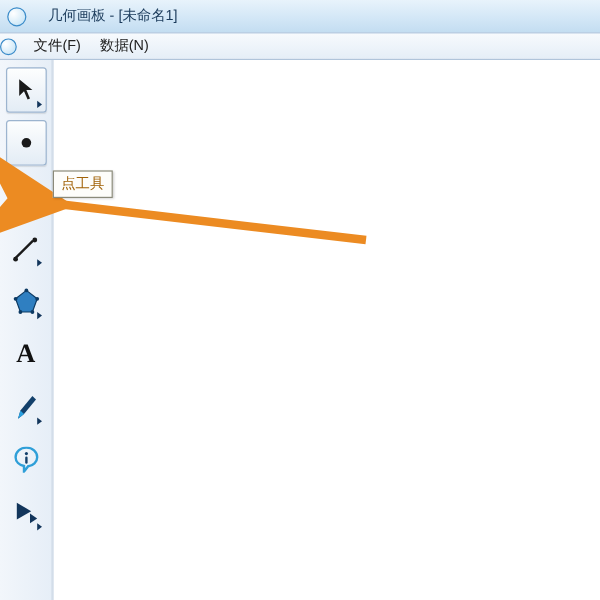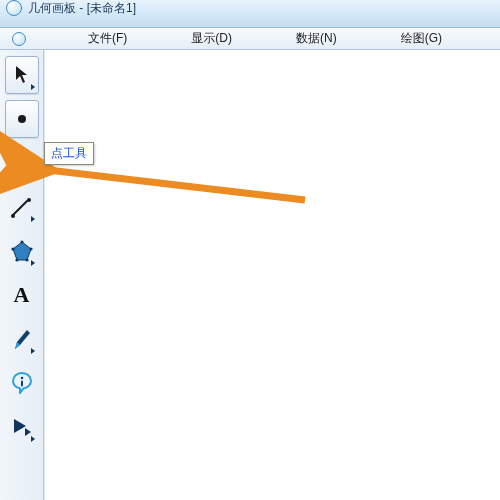--- a/index.html
+++ b/index.html
@@ -2,41 +2,41 @@
 <html><head>
 <meta charset="utf-8">
 <style>
   * { box-sizing: border-box; margin: 0; padding: 0; }
   body { font-family: "Microsoft YaHei", "SimSun", sans-serif; font-size: 12px; background: #fff; width: 500px; height: 500px; overflow: hidden; position: relative; }
   
   .titlebar {
     height: 28px;
     background: linear-gradient(to bottom, #e8f3fb 0%, #d5e8f7 50%, #c3ddf1 100%);
     border-bottom: 1px solid #9db8d6;
-    display: flex; 
+    display: flex; align-items: center;
     padding: 0 6px;
+    gap: 12px;
   }
   .titlebar .app-icon {
     width: 16px; height: 16px; margin-right: 6px;
     position: relative;
   }
   .titlebar .app-icon::before {
     content: ""; position: absolute; width: 14px; height: 14px;
     border: 1.5px solid #3a8bc9; border-radius: 50%;
     background: radial-gradient(circle at 30% 30%, #fff, #bde0f5);
   }
   .titlebar-text { color: #1a3a5a; font-size: 12px; }
   
   .menubar {
     height: 22px;
     background: linear-gradient(to bottom, #f7fafd, #e5eef7);
     border-bottom: 1px solid #b0c4da;
     display: flex; align-items: center;
-    padding: 0 12px;
-    gap: 48px;
+    padding: 0 0;
   }
   .menubar .app-icon-small {
     width: 14px; height: 14px; margin-right: 6px; position: relative;
   }
   .menubar .app-icon-small::before {
     content: ""; position: absolute; width: 12px; height: 12px;
     border: 1.2px solid #3a8bc9; border-radius: 50%;
     background: radial-gradient(circle at 30% 30%, #fff, #bde0f5);
   }
   .menu-item {
@@ -80,21 +80,21 @@
     border-left: 1px solid #dfe7f0;
   }
   
   .tooltip {
     position: absolute;
     left: 44px; top: 142px;
     background: #fdfdfa;
     border: 1px solid #8a8a7a;
     padding: 2px 6px;
     font-size: 12px;
-    color: #1d4ed8;
+    color: #a16207;
     box-shadow: 1px 1px 2px rgba(0,0,0,0.2);
     z-index: 20;
   }
   
   .arrow-overlay {
     position: absolute;
     left: 0; top: 0;
     z-index: 15;
     pointer-events: none;
   }
@@ -119,23 +119,21 @@
 <body>
 
 <div class="titlebar">
   <div class="app-icon"></div>
   <div class="titlebar-text">几何画板 - [未命名1]</div>
 </div>
 
 <div class="menubar">
   <div class="app-icon-small"></div>
   <div class="menu-item">文件(F)</div>
-  <div class="menu-item">显示(D)</div>
   <div class="menu-item">数据(N)</div>
-  <div class="menu-item">绘图(G)</div>
 </div>
 
 <div class="content-row">
 
   <div class="toolbar">
     <div class="tool raised">
       <svg class="ico-arrow" viewBox="0 0 18 22">
         <path d="M3 2 L3 16 L7 12 L10 19 L12 18 L9 11 L14 11 Z" fill="#1a1a1a"></path>
       </svg>
       <div class="small-tri"></div>

